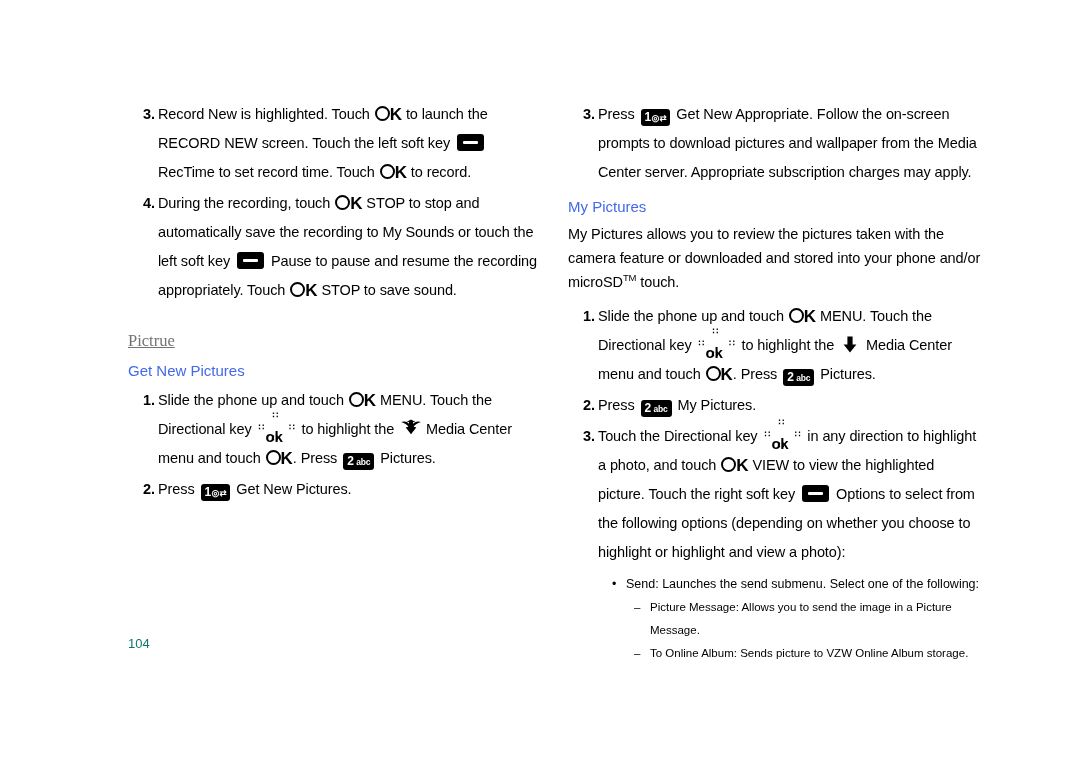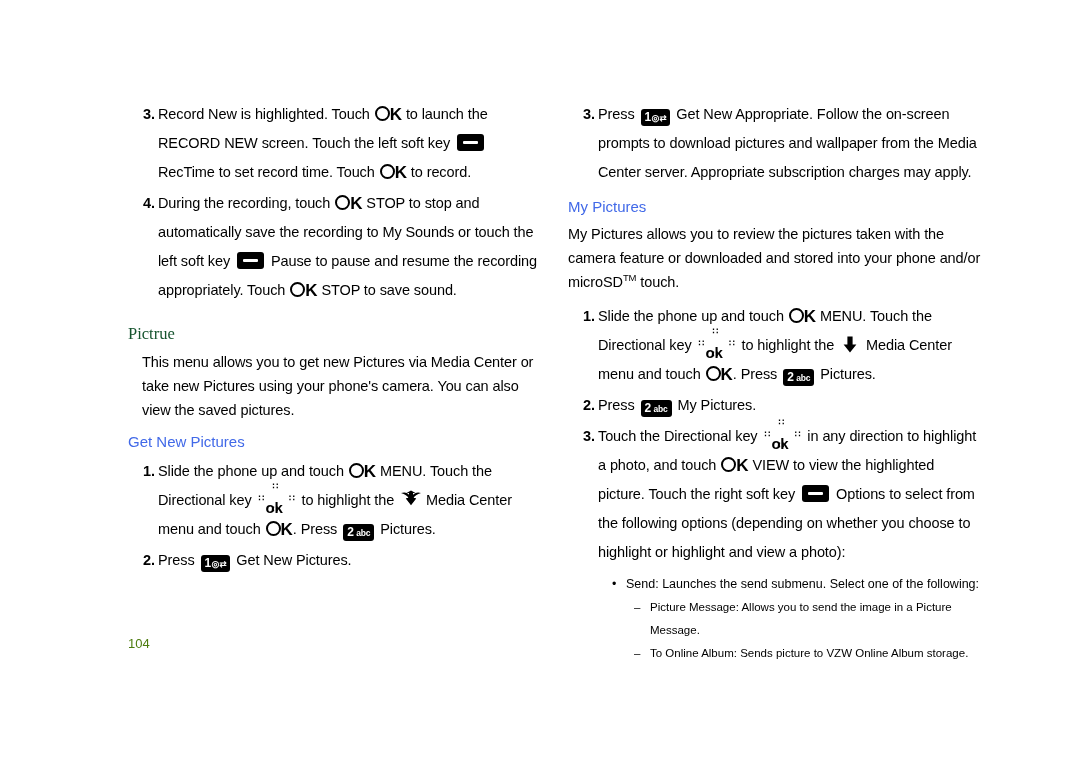--- a/index.html
+++ b/index.html
@@ -59,26 +59,27 @@
     flex: 1 1 auto;
     font-size: 14.5px;
     line-height: 29px;
     letter-spacing: -0.1px;
   }
 
   b, strong { font-weight: normal; }
 
   
   .head-serif {
-    color: #14532d;
+    color: #737373;
     font-family: "Liberation Serif", serif;
     font-size: 16.5px;
     line-height: 20px;
-    margin: 19px 0 6px 0;
+    margin: 26px 0 6px 0;
     font-weight: normal;
+    text-decoration: underline;
   }
   .head-sans {
     color: #4169e8;
     font-family: "Liberation Sans", sans-serif;
     font-size: 15px;
     line-height: 20px;
     margin: 10px 0 5px 0;
     font-weight: normal;
   }
 
@@ -210,21 +211,21 @@
     margin: 0 2px;
   }
   .arrow-down svg { display: block; }
 
   
   .pagenum {
     position: absolute;
     left: 128px;
     top: 636px;
     font-size: 13px;
-    color: #4d7c0f;
+    color: #0f766e;
   }
 </style>
 </head>
 <body>
 
 <div class="page">
   <div class="columns">
 
     <div class="col col-left">
       <ol class="steps" id="left-steps-1">
@@ -233,21 +234,20 @@
             <span class="step-body"><b>Record New</b><span> is highlighted. Touch </span><span class="ok-key"><span class="oglyph"></span><span class="kglyph">K</span></span><span> to launch the </span><b>RECORD NEW</b><span> screen. Touch the left soft key </span><span class="softkey"></span><span> </span><b>RecTime</b><span> to set record time. Touch </span><span class="ok-key"><span class="oglyph"></span><span class="kglyph">K</span></span><span> to record.</span></span>
           </li>
           <li class="step">
             <span class="step-num">4.</span>
             <span class="step-body"><span>During the recording, touch </span><span class="ok-key"><span class="oglyph"></span><span class="kglyph">K</span></span><b> STOP</b><span> to stop and automatically save the recording to My Sounds or touch the left soft key </span><span class="softkey"></span><span> </span><b>Pause</b><span> to pause and resume the recording appropriately. Touch </span><span class="ok-key"><span class="oglyph"></span><span class="kglyph">K</span></span><b> STOP</b><span> to save sound.</span></span>
           </li>
         </ol>
 
       <h2 class="head-serif">Pictrue</h2>
 
-      <p class="para">This menu allows you to get new Pictures via Media Center or take new Pictures using your phone's camera. You can also view the saved pictures.</p>
 
       <h3 class="head-sans">Get New Pictures</h3>
 
       <ol class="steps" id="left-steps-2">
           <li class="step">
             <span class="step-num">1.</span>
             <span class="step-body"><span>Slide the phone up and touch </span><span class="ok-key"><span class="oglyph"></span><span class="kglyph">K</span></span><b> MENU</b><span>. Touch the Directional key </span><span class="dirkey"><span class="h u">∷</span><span class="h l">∷</span><span class="c">ok</span><span class="h r">∷</span><span class="h d">∷</span></span><span> to highlight the </span><span class="arrow-down"><svg width="22" height="20" viewBox="0 0 22 20">
                   <path d="M1 3 C5 1.5 8 3 9 5 L9 3 L6.5 3 L11 0.5 L15.5 3 L13 3 L13 5 C14.5 3 17.5 1.5 21 3 C17 4 14.5 6 13.5 8 L16 8 L11 14.5 L6 8 L8.5 8 C7.5 6 5 4 1 3 Z" fill="#000"></path>
                   <path d="M8.6 4.5 L13.4 4.5 L13.4 8.4 L16.2 8.4 L11 15.2 L5.8 8.4 L8.6 8.4 Z" fill="#000"></path>
                 </svg></span><span> </span><b>Media Center</b><span> menu and touch </span><span class="ok-key"><span class="oglyph"></span><span class="kglyph">K</span></span><span>. Press </span><span class="numkey"><span class="big">2</span> <span class="sm">abc</span></span><span> </span><b>Pictures</b><span>.</span></span>

